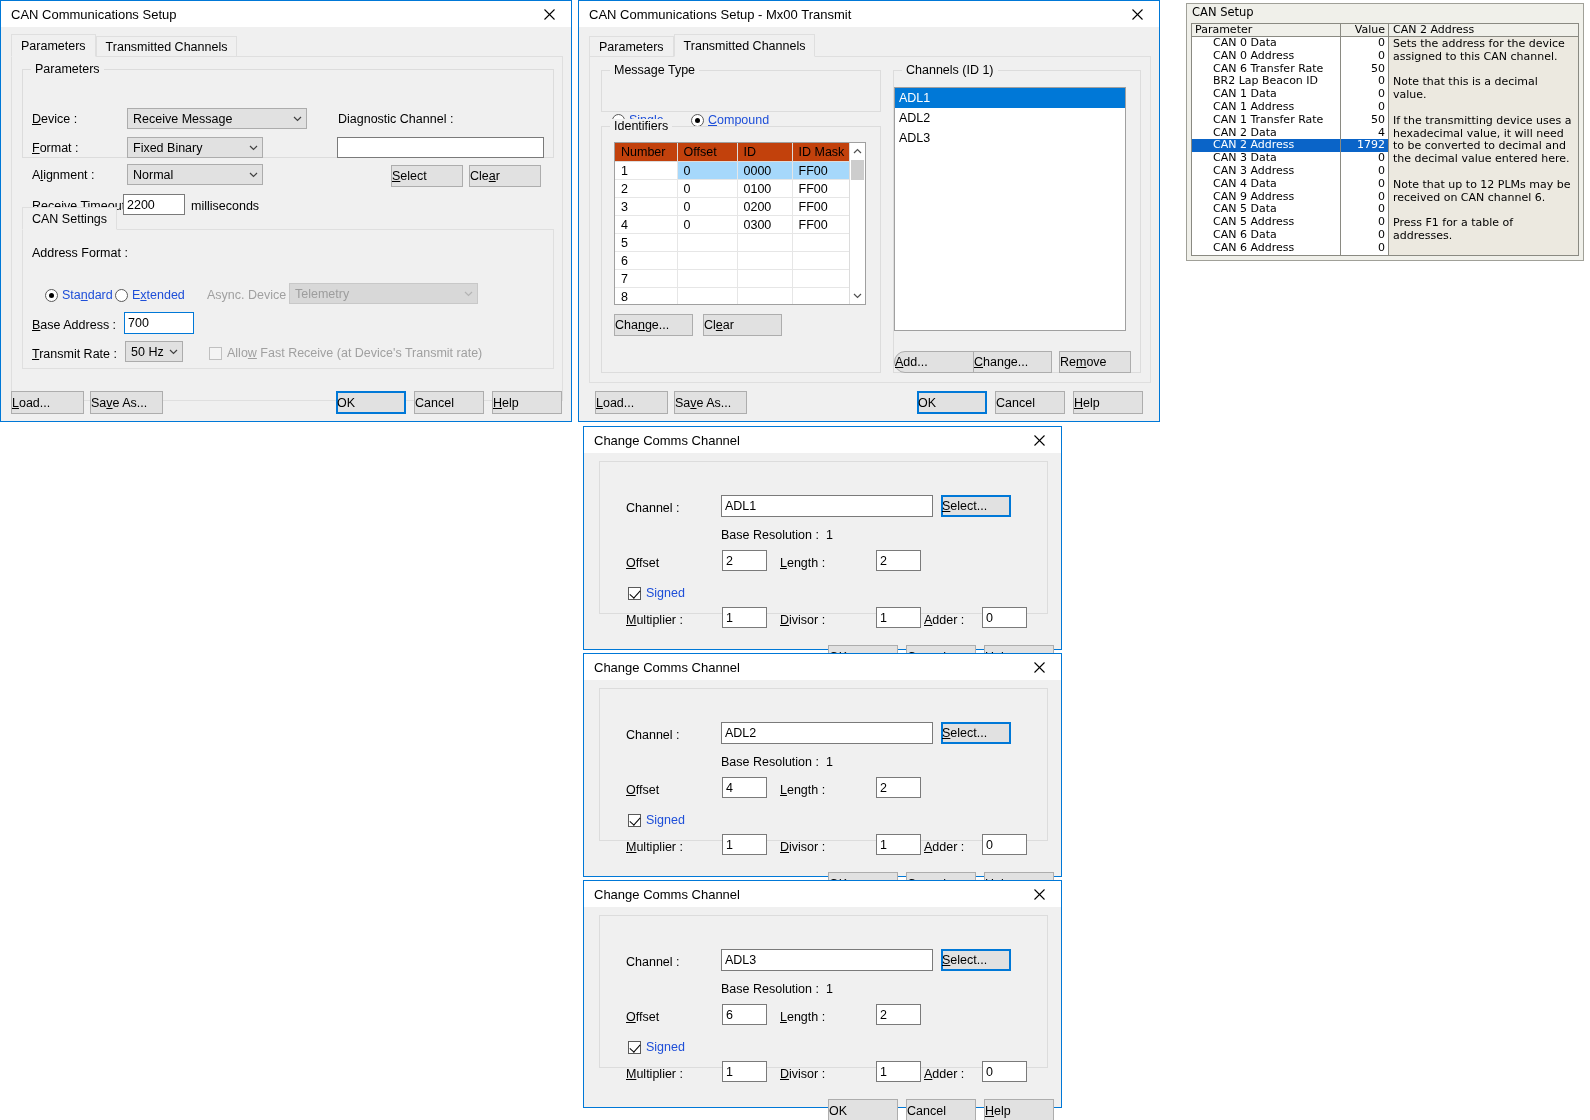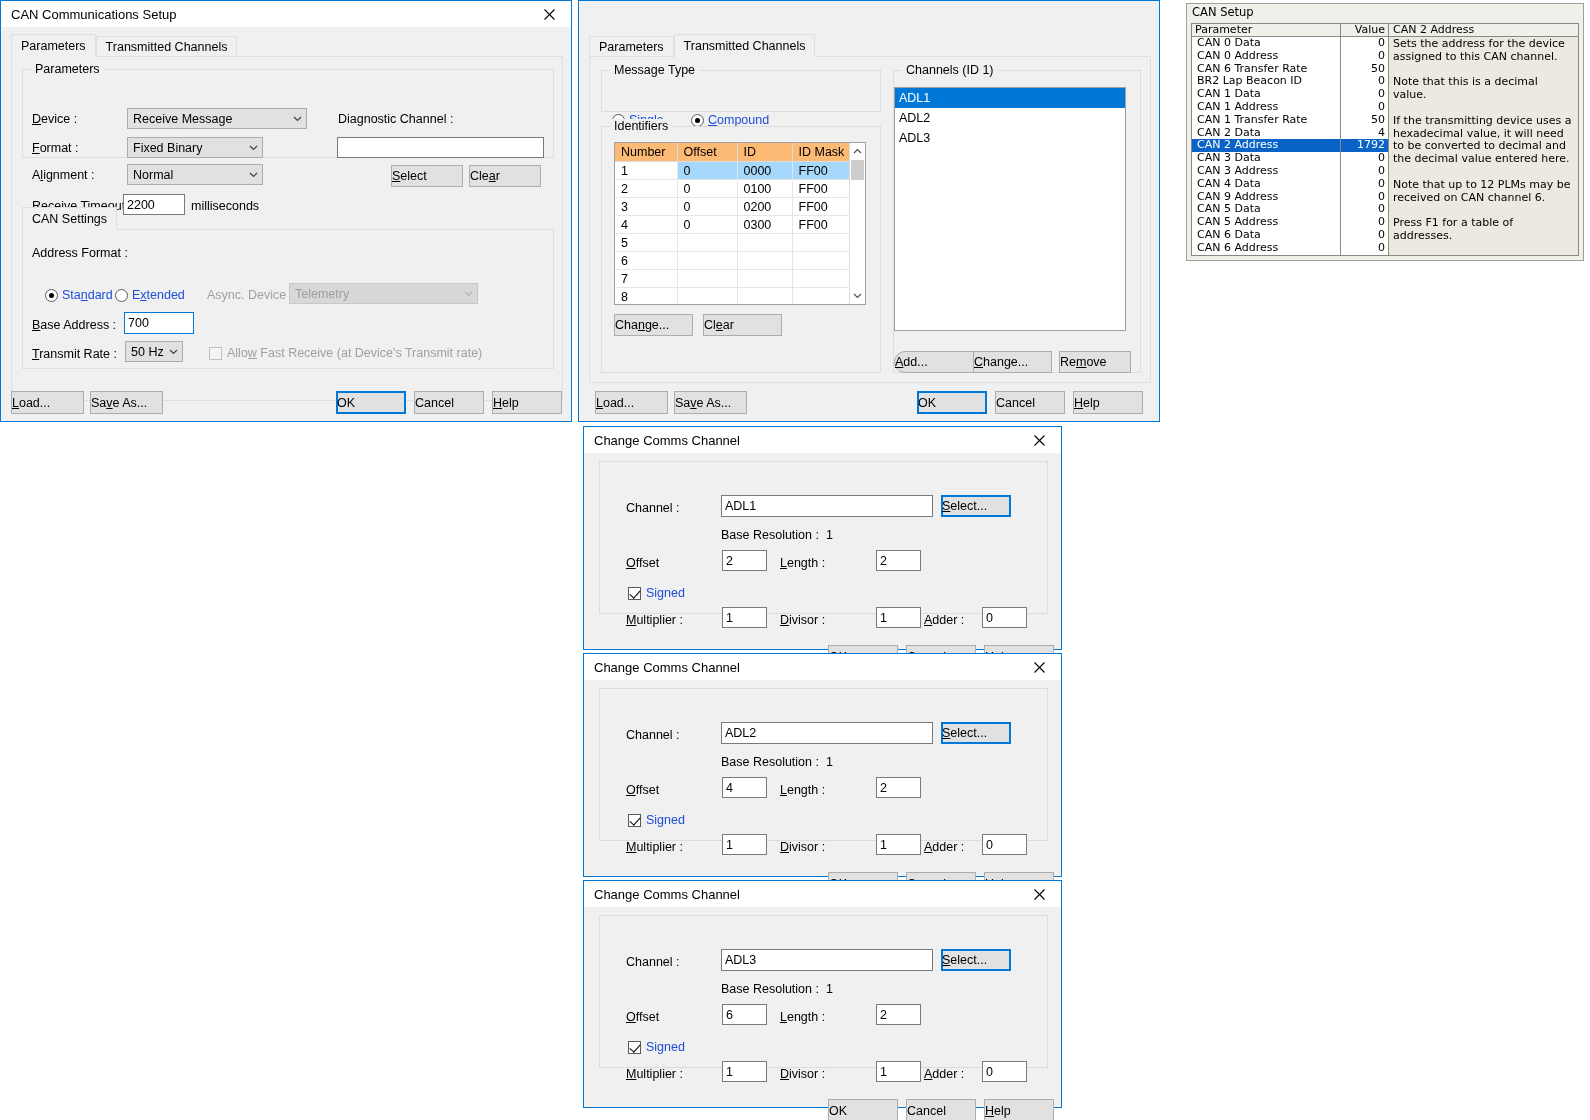--- a/index.html
+++ b/index.html
@@ -72,21 +72,21 @@
   .chk.on::after{content:"";position:absolute;left:3px;top:0px;width:5px;height:9px;
                  border:solid #000;border-width:0 1.6px 1.6px 0;transform:rotate(42deg);}
   .radio.dis,.check.dis{color:#a0a0a0;}
   .check.dis .chk{border-color:#c0c0c0;background:#f4f4f4;}
 
   
   .grid{position:absolute;box-sizing:border-box;background:#fff;border:1px solid #a0a0a0;
         overflow:hidden;}
   .grid table{border-collapse:collapse;width:100%;table-layout:fixed;}
   .grid th{font-weight:normal;font-size:12.5px;text-align:left;padding:2px 0 2px 6px;
-           background:#fdba74;border-right:1px solid #dcdcdc;border-bottom:1px solid #dcdcdc;
+           background:#c2410c;border-right:1px solid #dcdcdc;border-bottom:1px solid #dcdcdc;
            height:18px;box-sizing:border-box;}
   .grid td{font-size:12.5px;text-align:left;padding:1px 0 1px 6px;height:18px;
            border-right:1px solid #e6e6e6;border-bottom:1px solid #e6e6e6;
            box-sizing:border-box;overflow:hidden;white-space:nowrap;}
   .grid tr.sel td.hl{background:#a6d8fb;}
   .gsb{position:absolute;top:0;right:0;bottom:0;width:15px;background:#fff;
        border-left:1px solid #dcdcdc;}
   .gsb .arr{height:16px;display:flex;align-items:center;justify-content:center;}
   .gsb .thumb{position:absolute;top:17px;left:1px;right:1px;height:20px;background:#cdcdcd;}
 
@@ -106,21 +106,21 @@
                   border:1px solid #8a8a82;background:#fff;box-sizing:border-box;}
   .ctable{width:197px;flex:none;display:flex;flex-direction:column;background:#fff;
           border-right:1px solid #8a8a82;box-sizing:border-box;}
   .chdr{display:flex;height:13px;background:#f0f0ea;border-bottom:1px solid #8a8a82;
         box-sizing:border-box;}
   .chdr .hp{flex:1;font-size:11px;line-height:12px;padding-left:3px;color:#000;
             border-right:1px solid #8a8a82;box-sizing:border-box;}
   .chdr .hv{width:47px;flex:none;font-size:11px;line-height:12px;text-align:right;
             padding-right:3px;color:#000;box-sizing:border-box;}
   .crow{display:flex;height:12.8px;box-sizing:border-box;}
-  .crow .p{flex:1;font-size:11px;line-height:12.8px;padding-left:5px;color:#000;
+  .crow .p{flex:1;font-size:11px;line-height:12.8px;padding-left:21px;color:#000;
            border-right:1px solid #8a8a82;box-sizing:border-box;white-space:nowrap;overflow:hidden;}
   .crow .v{width:47px;flex:none;font-size:11px;line-height:12.8px;text-align:right;
            padding-right:3px;color:#000;box-sizing:border-box;}
   .crow.sel .p{background:#0a64c8;color:#fff;}
   .crow.sel .v{background:#0a64c8;color:#fff;}
   .cdesc{flex:1;background:#ece9e0;display:flex;flex-direction:column;box-sizing:border-box;}
   .cdesc .dh{height:13px;line-height:12px;font-size:11px;padding-left:4px;background:#f0f0ea;
              border-bottom:1px solid #8a8a82;box-sizing:border-box;color:#000;}
   .cdesc .db{padding:1px 4px 0 4px;font-size:11px;line-height:12.8px;color:#000;}
   .cdesc .db p{margin:0 0 12.8px 0;}
@@ -252,20 +252,29 @@
     <div class="btn" style="left:413px;top:364px;width:70px;height:23px;">
       <span>Cancel</span>
     </div>
     <div class="btn" style="left:491px;top:364px;width:70px;height:23px;">
       <span><span class="u">H</span>elp</span>
     </div>
   </div>
 </div>
 
 <div class="win" style="left:578px;top:0px;width:582px;height:422px;">
+  <div class="titlebar">
+    <span class="ttl">CAN Communications Setup - Mx00 Transmit</span>
+    <span class="closebtn">
+      <svg width="11" height="11" viewBox="0 0 11 11">
+          <line x1="0.5" y1="0.5" x2="10.5" y2="10.5" stroke="#000" stroke-width="1.1"></line>
+          <line x1="10.5" y1="0.5" x2="0.5" y2="10.5" stroke="#000" stroke-width="1.1"></line>
+        </svg>
+    </span>
+  </div>
   <div class="wbody">
 
     <div class="tabstrip" style="left:10px;top:7px;">
       <div class="tab">Parameters</div>
       <div class="tab sel">Transmitted Channels</div>
     </div>
     <div class="tabpane" style="left:10px;top:29px;width:562px;height:327px;"></div>
 
     <div class="grp" style="left:22px;top:43px;width:280px;height:42px;">
       <span class="glbl">Message Type</span>

